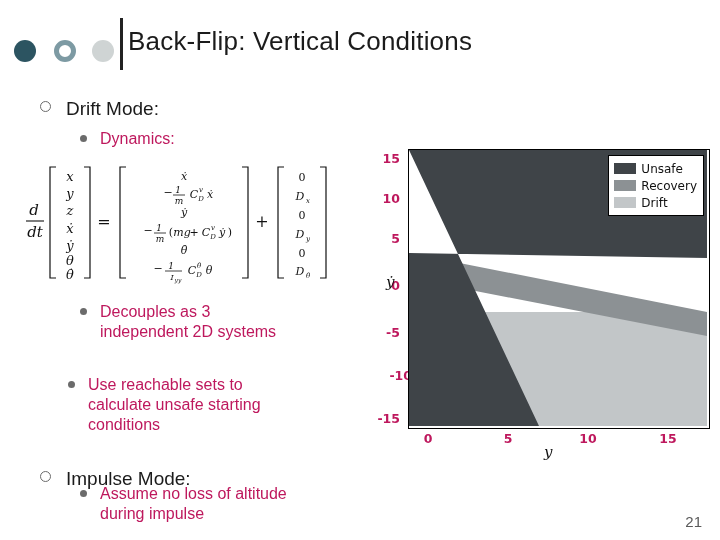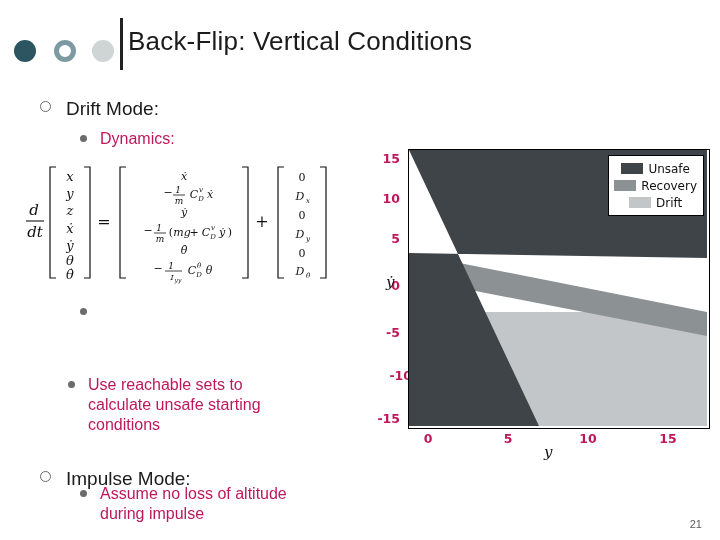--- a/index.html
+++ b/index.html
@@ -141,40 +141,39 @@
     right: 5px;
     top: 5px;
     background: #ffffff;
     border: 1px solid #000000;
     padding: 4px 6px 4px 5px;
   }
   .legend-row {
     display: flex;
     align-items: center;
     height: 17px;
-    justify-content: center;
   }
   .legend-swatch {
     width: 22px;
     height: 11px;
     margin-right: 5px;
   }
   .legend-text {
     font-family: "DejaVu Sans", sans-serif;
     font-size: 12px;
     color: #111111;
     white-space: nowrap;
   }
 
   
   .page-num {
     position: absolute;
     right: 18px;
     bottom: 10px;
-    font-size: 11px;
+    font-size: 15px;
     color: #5a5a5a;
   }
 </style>
 </head>
 <body>
 
 <div class="header">
   <div class="deco d1"></div>
   <div class="deco d2"></div>
   <div class="deco d3"></div>
@@ -187,20 +186,21 @@
   <span>Drift Mode:</span>
 </div>
 
 <div class="bullet-l2" style="left:100px; top:129px;">
   <span class="marker"></span>
   <span>Dynamics:</span>
 </div>
 
 <div class="bullet-l2" style="left:100px; top:302px; width:200px;">
   <span class="marker"></span>
+  <span>Decouples as 3 independent 2D systems</span>
 </div>
 
 <div class="bullet-l2" style="left:88px; top:375px; width:205px;">
   <span class="marker"></span>
   <span>Use reachable sets to calculate unsafe starting conditions</span>
 </div>
 
 <div class="bullet-l1" style="left:66px; top:452px;margin-top:16px;">
   <span class="marker"></span>
   <span>Impulse Mode:</span>

